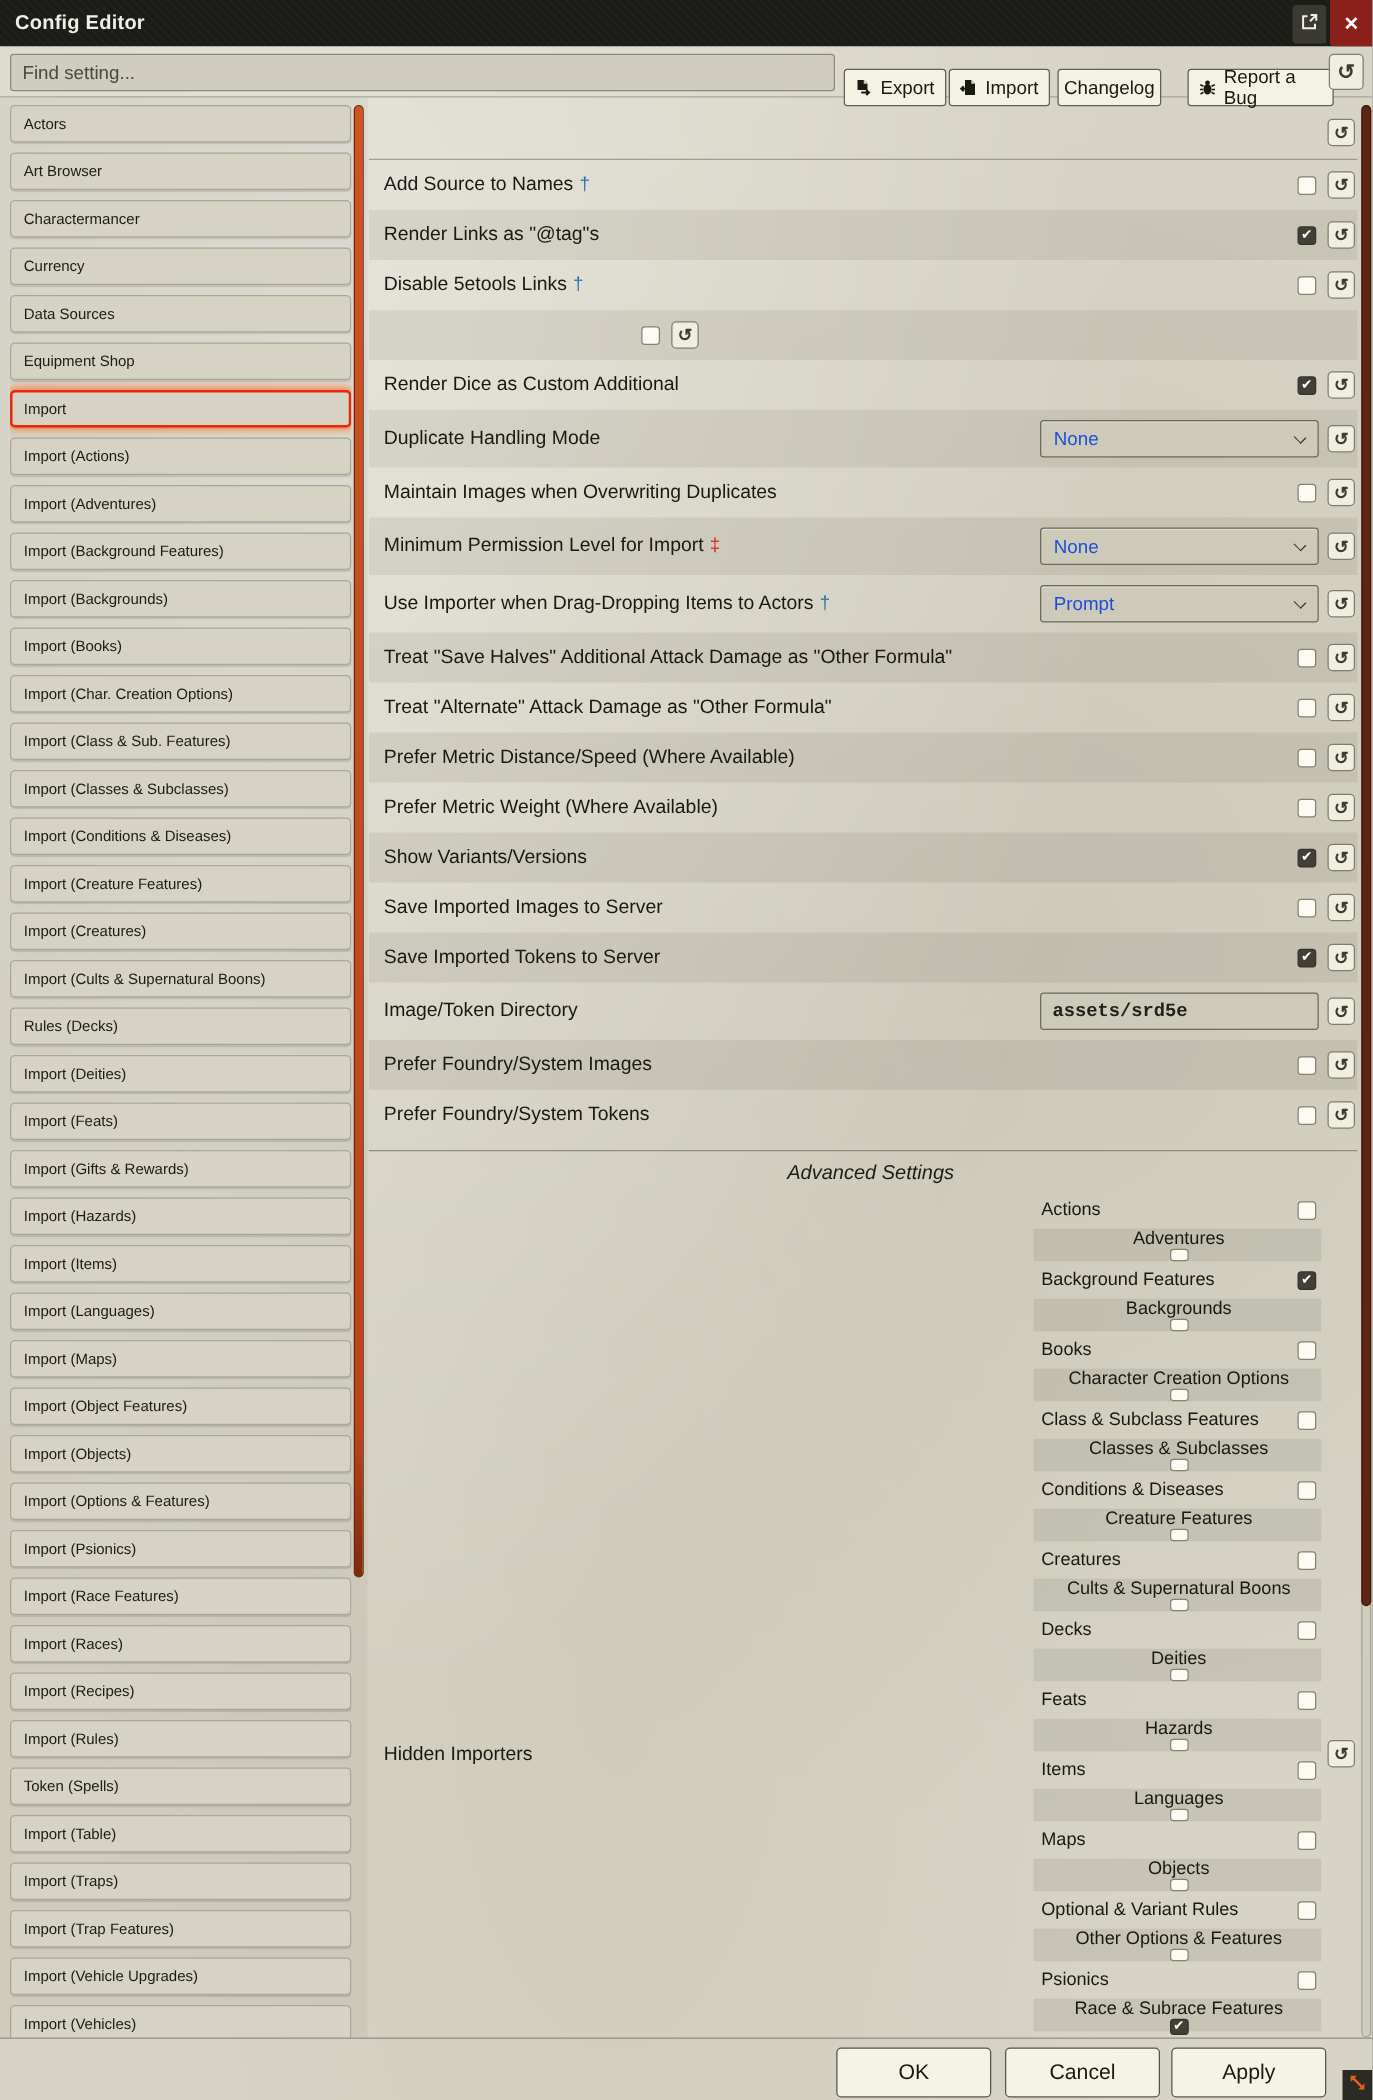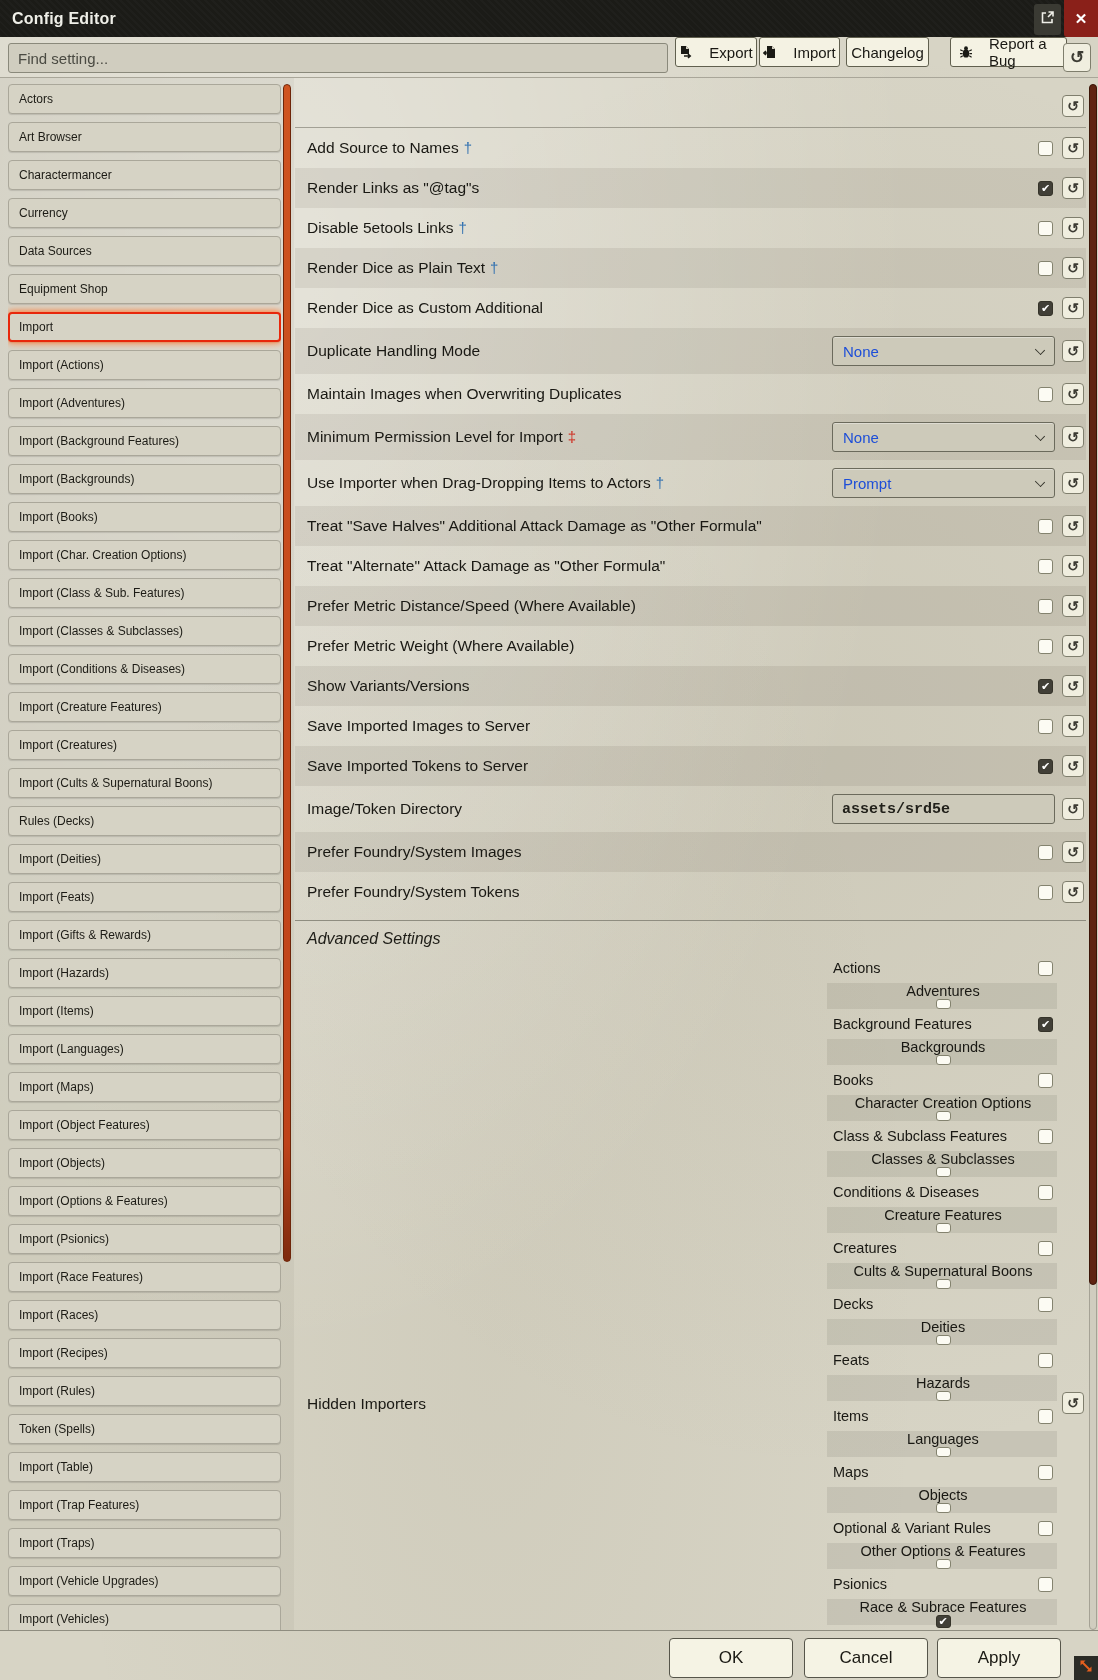--- a/index.html
+++ b/index.html
@@ -17,22 +17,22 @@
   .win-btn{height:31px;display:flex;align-items:center;justify-content:center;cursor:pointer;}
   .popout-btn{width:27px;background:#3a3a33;border-radius:3px;margin-right:3px;margin-top:2px;}
   .close-btn{width:34px;height:37px;background:#8a2019;border-radius:0 0 0 3px;}
   .close-btn span{color:#fff;font-size:15px;font-weight:bold;}
   
   .toolbar{position:absolute;left:0;top:37px;width:1098px;height:41px;display:flex;align-items:center;
     border-bottom:1px solid #a9a699;}
   .search{position:absolute;left:8px;top:6px;width:660px;height:30px;background:#d0cdbf;
     border:1px solid #8a897b;border-radius:3px;padding:0 9px;font-size:15px;color:#3a3a32;outline:none;}
   .search::placeholder{color:#4a4a42;opacity:1;}
-  .tbtn{position:absolute;top:0;height:30px;background:#f4f2e3;border:1px solid #61604f;border-radius:3px;
-    display:flex;align-items:center;justify-content:center;gap:16px;font-size:15px;color:#191813;cursor:pointer;padding:0 8px;}
+  .tbtn{position:absolute;top:18px;height:30px;background:#f4f2e3;border:1px solid #61604f;border-radius:3px;
+    display:flex;align-items:center;justify-content:center;gap:6px;font-size:15px;color:#191813;cursor:pointer;padding:0 8px;}
   .tbtn svg{display:block;}
   .reset{background:#f0eedf;border:1px solid #7f7e6d;border-radius:4px;color:#3c3b33;
     display:flex;align-items:center;justify-content:center;cursor:pointer;font-family:"DejaVu Sans",sans-serif;}
   .toolbar-reset{position:absolute;left:1063px;top:6px;width:28px;height:29px;font-size:17px;font-weight:bold;}
   
   .sidebar-zone{position:absolute;left:0;top:78px;width:294px;height:1552px;background:rgba(60,58,45,.05);}
   .sidebar{position:absolute;left:8px;top:84px;width:273px;height:1546px;overflow:hidden;}
   .sb-item{height:30px;margin:0 0 8px 0;background:#d6d3c5;border:1px solid #aaa79a;border-radius:4px;
     display:flex;align-items:center;padding:0 10px;font-size:12px;color:#1c1b15;cursor:pointer;
     box-shadow:0 1px 1px rgba(0,0,0,.12);white-space:nowrap;overflow:hidden;}
@@ -57,21 +57,21 @@
   .checkbox.checked{background:#413f37;border-color:#353329;}
   .checkbox.checked::after{content:"✔";color:#fff;font-size:11px;line-height:1;}
   .selectbox{position:relative;width:223px;height:30px;background:#cdcaba;border:1px solid #6b6a5c;border-radius:3px;
     display:flex;align-items:center;padding:0 26px 0 10px;font-size:15px;color:#1d4ed8;cursor:pointer;
     box-shadow:inset 0 1px 0 rgba(255,255,255,.35);}
   .chev{position:absolute;right:10px;top:9px;width:8px;height:8px;border-right:1.6px solid #35342c;
     border-bottom:1.6px solid #35342c;transform:rotate(45deg) scaleY(.8);}
   .textbox{width:223px;height:30px;background:#cdcaba;border:1px solid #6b6a5c;border-radius:3px;
     padding:0 9px;font-family:"Liberation Mono","DejaVu Sans Mono",monospace;font-size:15px;color:#21201a;outline:none;font-weight:bold;}
   .divider{border:0;border-top:1px solid #8f8d80;margin:8px 0 0 0;}
-  .adv-heading{font-size:16px;font-style:italic;color:#1d1c16;padding:9px 0 7px 12px;}
+  .adv-heading{font-size:16px;font-style:italic;color:#1d1c16;padding:9px 0 7px 12px;text-align:center;}
   
   .hi-row{position:relative;}
   .hi-label{position:absolute;left:12px;top:440px;font-size:15.5px;color:#191813;}
   .hi-reset{position:absolute;right:2px;top:437px;}
   .hi-list{margin-left:532px;width:230px;}
   .hi-item{height:26px;margin-bottom:2px;display:flex;align-items:center;padding:0 4px 0 6px;}
   .hi-item.shaded{background:rgba(35,32,18,.085);flex-direction:column;}
   .hi-item .lbl{flex:1;font-size:14.5px;color:#191813;white-space:nowrap;}
   .hi-item .checkbox{margin-right:0;}
   
@@ -179,22 +179,22 @@
       <div class="sb-item">Import (Object Features)</div>
       <div class="sb-item">Import (Objects)</div>
       <div class="sb-item">Import (Options &amp; Features)</div>
       <div class="sb-item">Import (Psionics)</div>
       <div class="sb-item">Import (Race Features)</div>
       <div class="sb-item">Import (Races)</div>
       <div class="sb-item">Import (Recipes)</div>
       <div class="sb-item">Import (Rules)</div>
       <div class="sb-item">Token (Spells)</div>
       <div class="sb-item">Import (Table)</div>
+      <div class="sb-item">Import (Traps)</div>
       <div class="sb-item">Import (Trap Features)</div>
-      <div class="sb-item">Import (Traps)</div>
       <div class="sb-item">Import (Vehicle Upgrades)</div>
       <div class="sb-item">Import (Vehicles)</div>
     </div>
   <div class="sb-scrollbar"></div>
 
   <div class="main">
     <div class="reset-row">
       <div class="reset row-reset">
         <span>↺</span>
       </div>
@@ -221,21 +221,20 @@
         <div class="row">
           <span class="row-label">Disable 5etools Links<span class="suffix blue">†</span></span>
           <div class="ctl">
             <span class="checkbox"></span>
           </div>
           <div class="reset row-reset">
             <span>↺</span>
           </div>
         </div>
         <div class="row shaded">
-          <span class="row-label">Render Dice as Plain Text<span class="suffix blue">†</span></span>
           <div class="ctl">
             <span class="checkbox"></span>
           </div>
           <div class="reset row-reset">
             <span>↺</span>
           </div>
         </div>
         <div class="row">
           <span class="row-label">Render Dice as Custom Additional</span>
           <div class="ctl">

